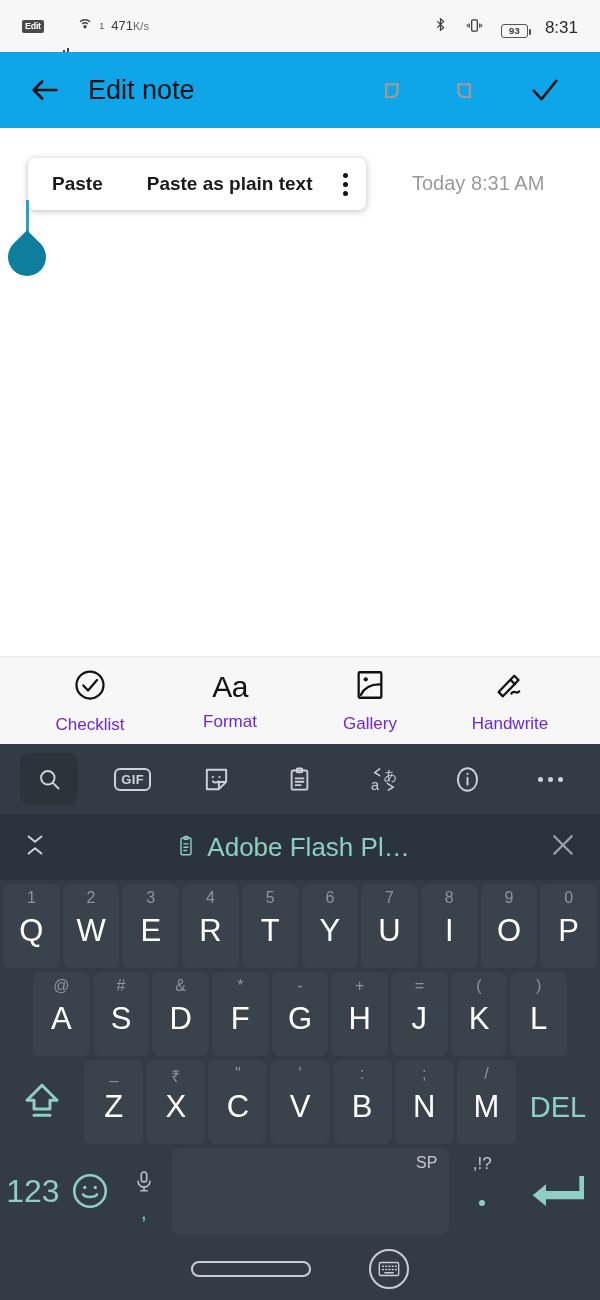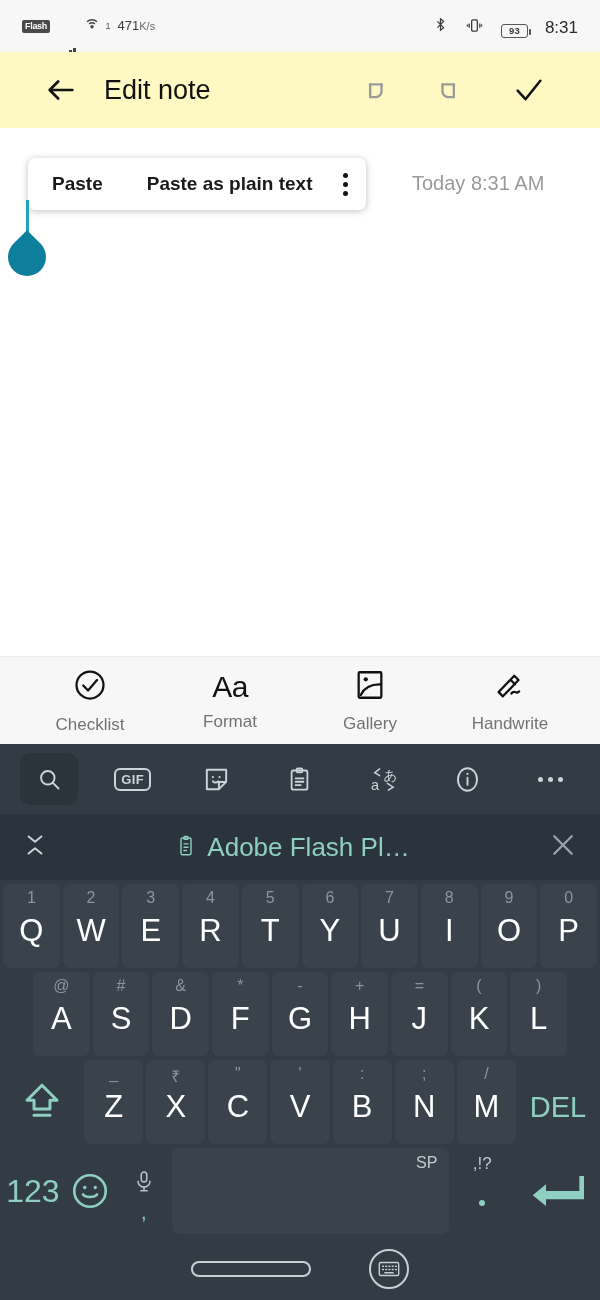--- a/index.html
+++ b/index.html
@@ -38,22 +38,22 @@
   .battery {
     border:1.6px solid #555; border-radius:3px; width:27px; height:14px;
     display:flex; align-items:center; justify-content:center; position:relative;
   }
   .battery:after{content:'';position:absolute;right:-4px;top:4px;width:2.4px;height:6px;background:#555;border-radius:0 1px 1px 0;}
   .battery span { font-size:9.5px; color:#3a3a3a; font-weight:bold; }
   .clock { font-size:17px; color:#2b2b2b; }
 
   
   .appbar {
-    height:76px; background:#fef9c3; display:flex; align-items:center;
-    padding:0 44px; flex:0 0 76px;
+    height:76px; background:#0ea5e9; display:flex; align-items:center;
+    padding:0 28px; flex:0 0 76px;
   }
   .appbar .title { font-size:27px; color:#111; margin-left:26px; flex:1; }
   .appbar-actions { display:flex; align-items:center; gap:44px; margin-right:10px; }
   .icn { cursor:pointer; display:flex; align-items:center; justify-content:center; }
 
   
   .note { flex:1; background:#fff; position:relative; }
   .paste-popup {
     position:absolute; left:28px; top:30px; background:#fff; border-radius:7px;
     box-shadow:0 1px 7px rgba(0,0,0,.26); display:flex; align-items:center;
@@ -69,21 +69,21 @@
     position:absolute; left:8px; top:110px; width:38px; height:38px;
     background:#0d7f9c; border-radius:0 50% 50% 50%; transform:rotate(45deg);
   }
 
   
   .fmtbar {
     flex:0 0 88px; background:#f7f7f7; display:flex; align-items:center;
     justify-content:space-around; padding:0 20px; border-top:1px solid #ececec;
   }
   .fmt { display:flex; flex-direction:column; align-items:center; gap:8px; cursor:pointer; width:130px; }
-  .fmt .lbl { font-size:17px; color:#737373; }
+  .fmt .lbl { font-size:17px; color:#6d28d9; }
   .aa { font-size:30px; color:#111; line-height:34px; letter-spacing:-0.5px; }
 
   
   .kb { background:#333b44; flex:0 0 auto; }
   .kb-tools {
     height:70px; display:flex; align-items:center; padding:0 20px; gap:0;
     justify-content:space-between;
   }
   .kbt { width:58px; height:52px; display:flex; align-items:center; justify-content:center; cursor:pointer; border-radius:10px; }
   .kbt.active { background:#2b333b; }
@@ -133,21 +133,21 @@
     display:flex; align-items:center; justify-content:center;
   }
 </style>
 </head>
 <body>
 
 <div class="phone">
 
   <div class="statusbar">
     <div class="sb-left">
-      <span class="volte">Flash</span>
+      <span class="volte">Edit</span>
       <span class="net4g">
         <span class="g">4G</span>
         <span class="bars">
             <i></i>
             <i></i>
             <i></i>
             <i></i>
             <i></i>
           </span>
       </span>

